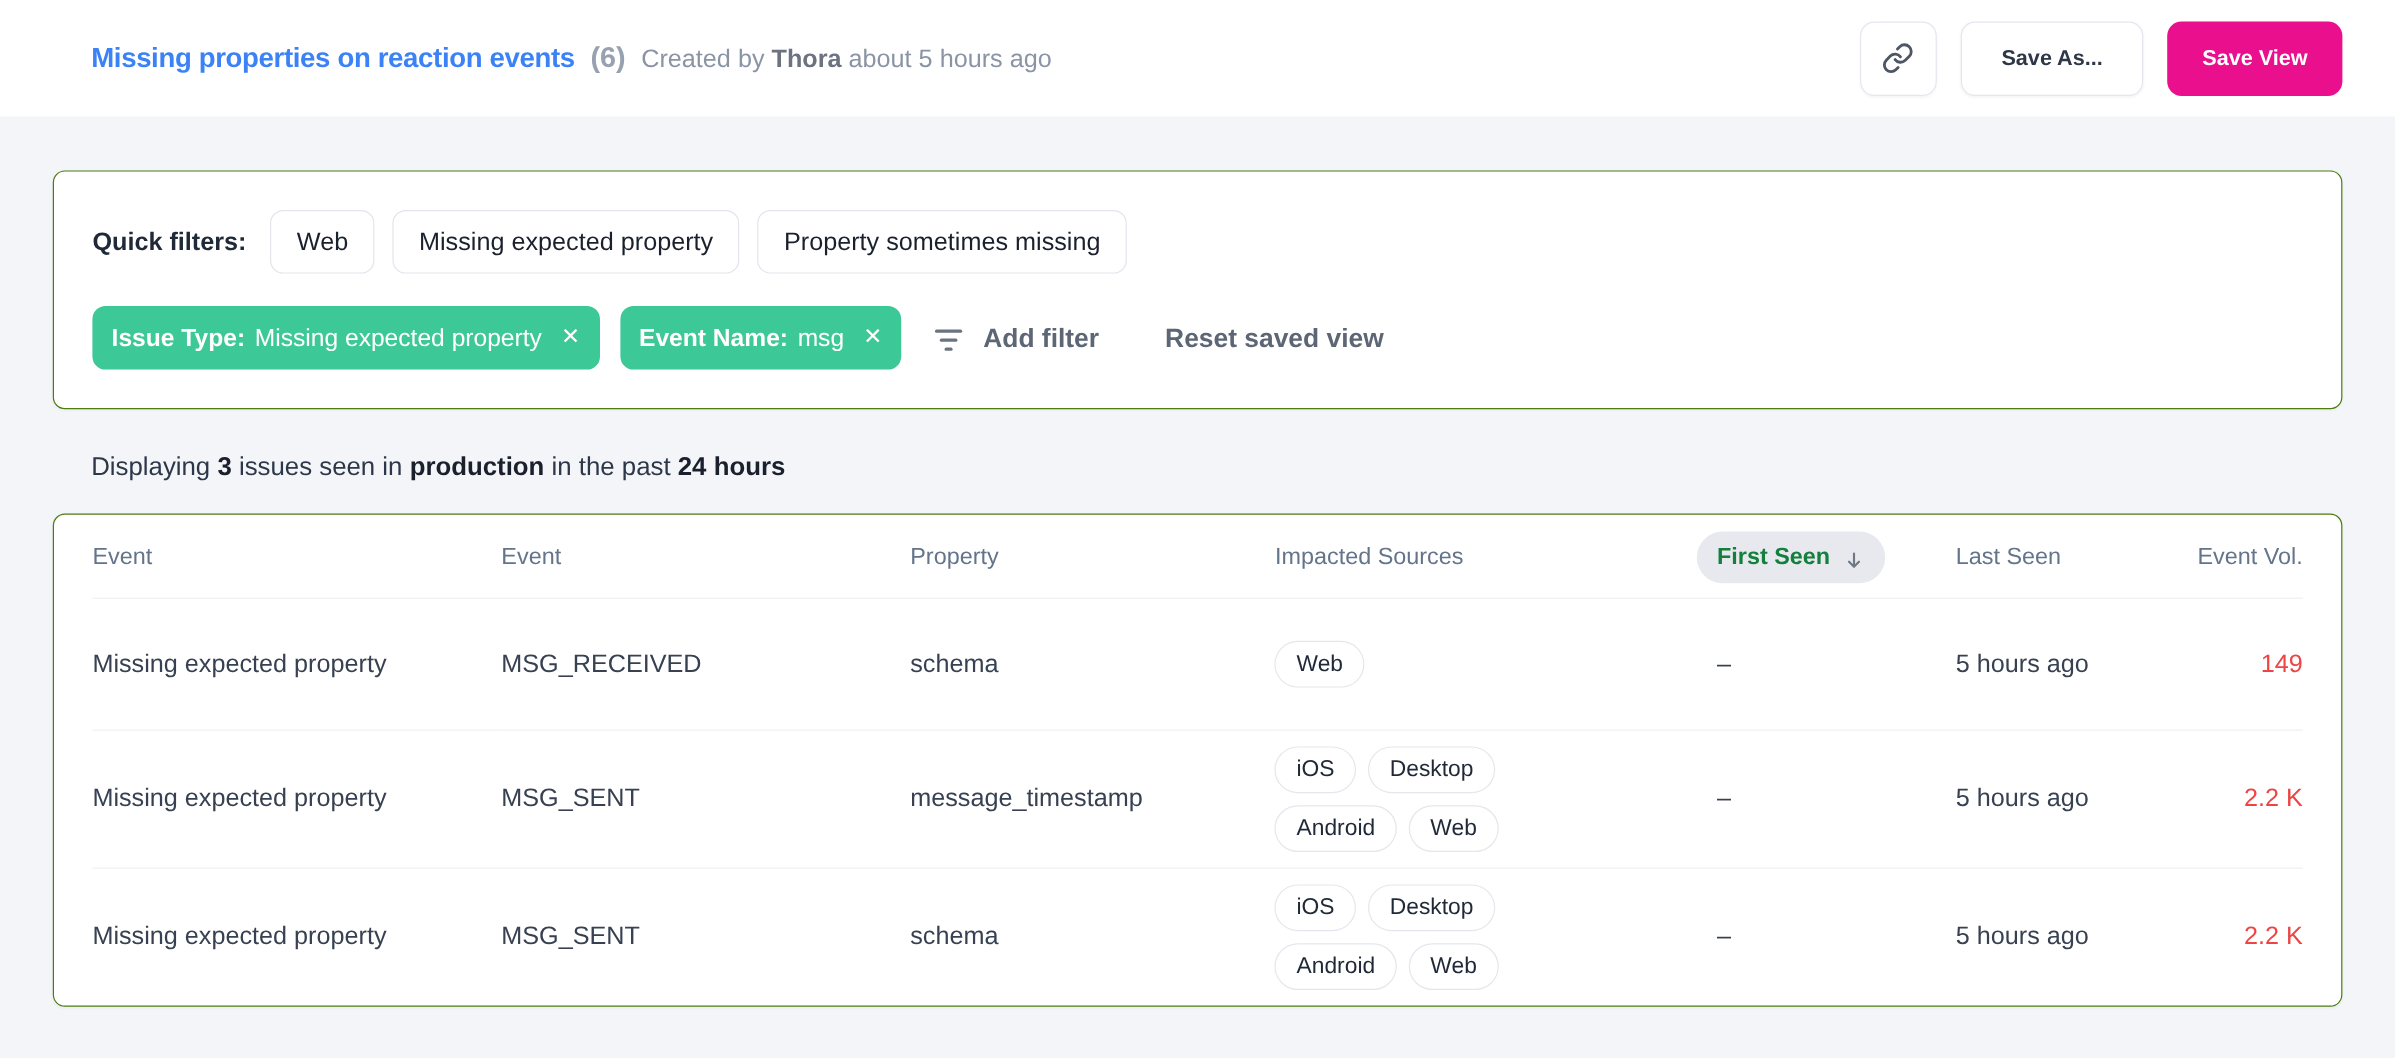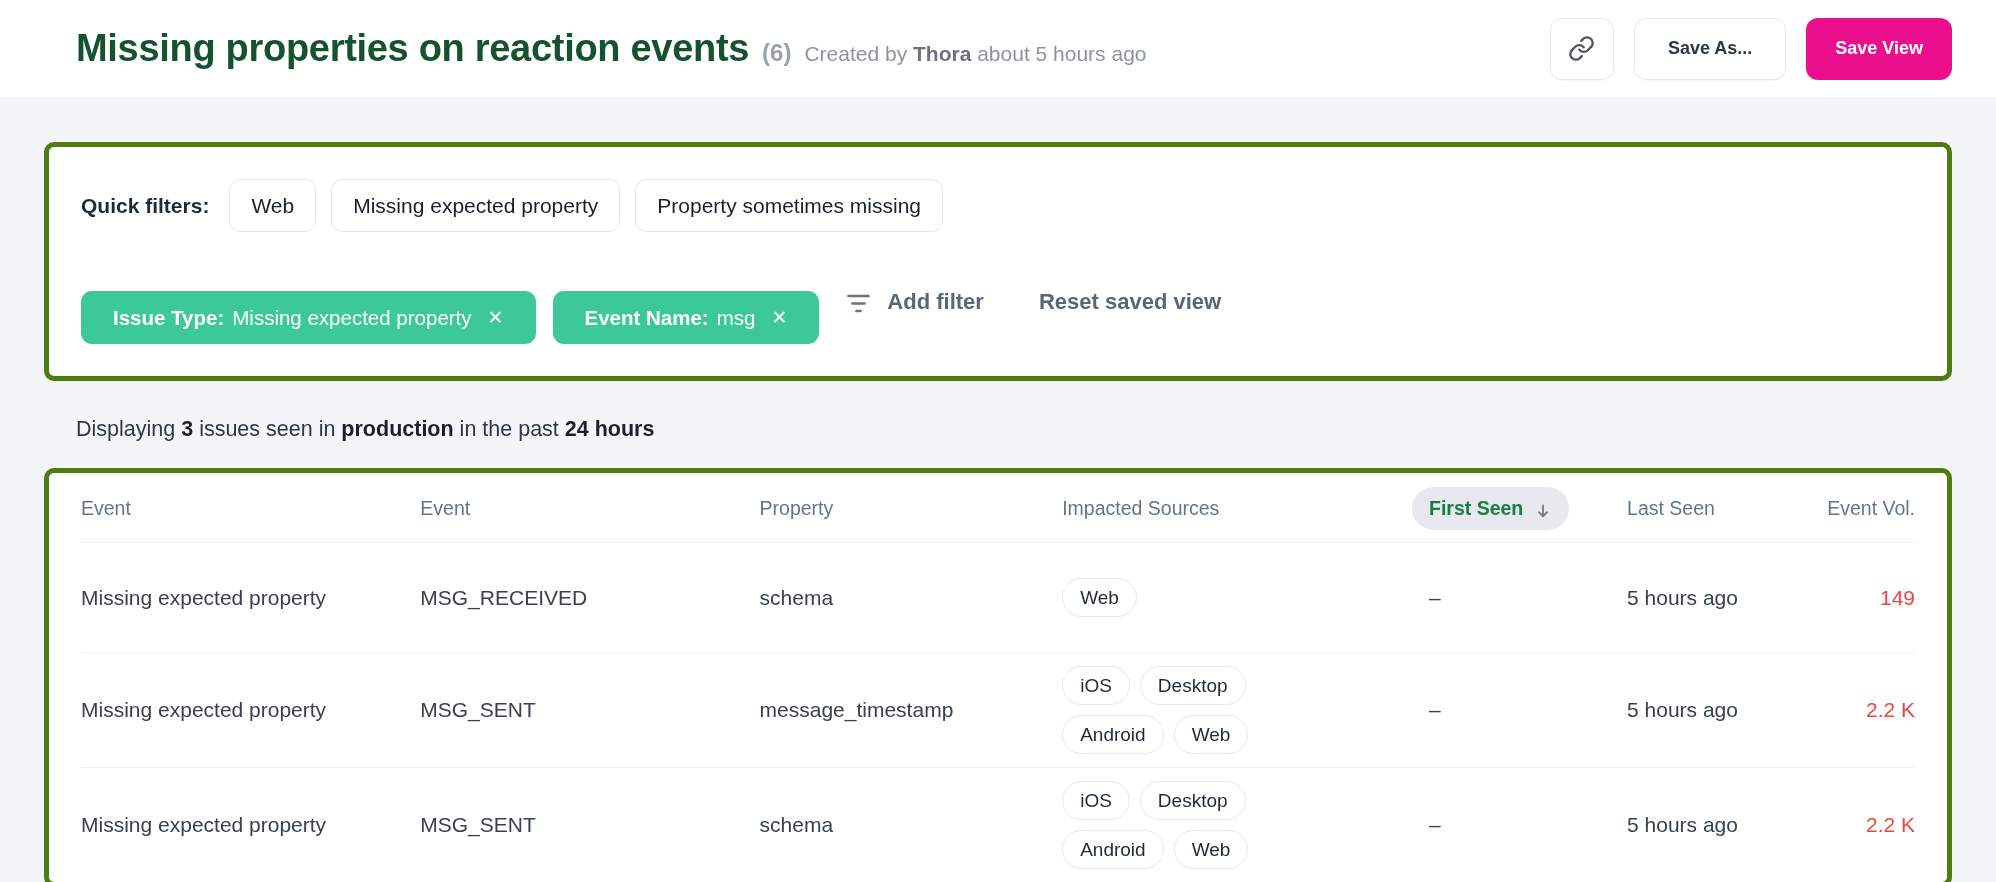--- a/index.html
+++ b/index.html
@@ -14,21 +14,21 @@
   
   .topbar {
     background: #FFFFFF;
     height: 97px;
     display: flex;
     align-items: center;
     justify-content: space-between;
     padding: 0 44px 0 76px;
   }
   .title-group { display: flex; align-items: baseline; gap: 13px; white-space: nowrap; }
-  .page-title { font-size: 38px; font-weight: 700; color: #14532d; letter-spacing: -0.3px; }
+  .page-title { font-size: 23px; font-weight: 700; color: #3b82f6; letter-spacing: -0.3px; }
   .title-count { font-size: 24px; font-weight: 700; color: #98A1B0; }
   .title-meta { font-size: 21px; color: #8A94A4; }
   .title-meta .author { font-weight: 700; color: #6B7280; }
   .actions { display: flex; align-items: center; gap: 20px; }
   .icon-btn {
     width: 64px; height: 62px;
     background: #fff; border: 1px solid #E4E7EE; border-radius: 12px;
     display: flex; align-items: center; justify-content: center;
     cursor: pointer; box-shadow: 0 1px 2px rgba(16,24,40,.04);
   }
@@ -38,40 +38,40 @@
     border: 1px solid #E4E7EE; box-shadow: 0 1px 2px rgba(16,24,40,.04);
   }
   .btn-primary {
     padding: 0 29px; background: var(--accent-pink, #EA0F8C);
     color: #fff; border: none;
   }
   
   .card {
     margin: 0 44px;
     background: #fff;
-    border: 5px solid #4d7c0f;
+    border: 1px solid #4d7c0f;
     border-radius: 10px;
     box-shadow: 0 1px 2px rgba(16,24,40,.03);
   }
   .filter-card { margin-top: 45px; padding: 32px; }
   .filter-row { display: flex; align-items: center; }
   .filter-row + .filter-row { margin-top: 27px; }
   .qf-label { font-size: 21px; font-weight: 700; color: #1F2937; margin-right: 20px; }
   .qf-group { display: flex; align-items: center; gap: 15px; }
   .qf-btn {
     height: 53px; padding: 0 21px;
     background: #fff; border: 1px solid #E2E5EC; border-radius: 11px;
     font-family: inherit; font-size: 21px; color: #1A202C; cursor: pointer;
   }
   .chip-group { display: flex; align-items: center; gap: 17px; }
   .chip {
     height: 53px; display: inline-flex; align-items: center;
     background: var(--chip-green, #3DC897);
-    border-radius: 11px; padding: 0 32px;
-    color: #fff; font-size: 20.5px; margin-top: 32px;
+    border-radius: 11px; padding: 0 16px;
+    color: #fff; font-size: 20.5px;
   }
   .chip-label { font-weight: 700; margin-right: 8px; }
   .chip-x {
     margin-left: 16px; font-size: 19px; line-height: 1;
     cursor: pointer; color: #fff;
   }
   .add-filter {
     display: flex; align-items: flex-end; gap: 15px;
     margin-left: 26px; background: none; border: none; cursor: pointer;
     font-family: inherit; font-size: 22px; font-weight: 700; color: #5D6675;

